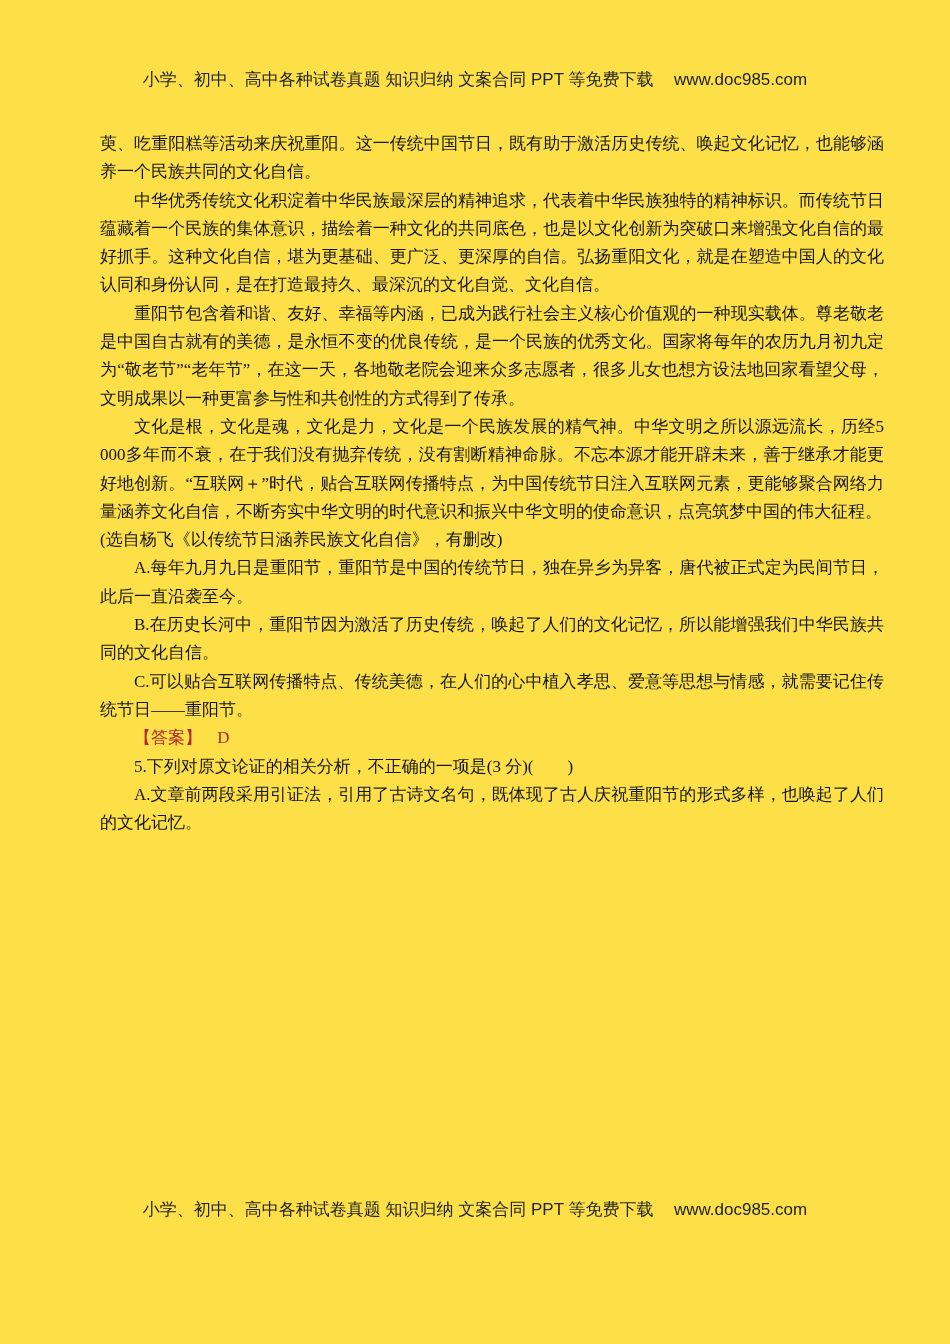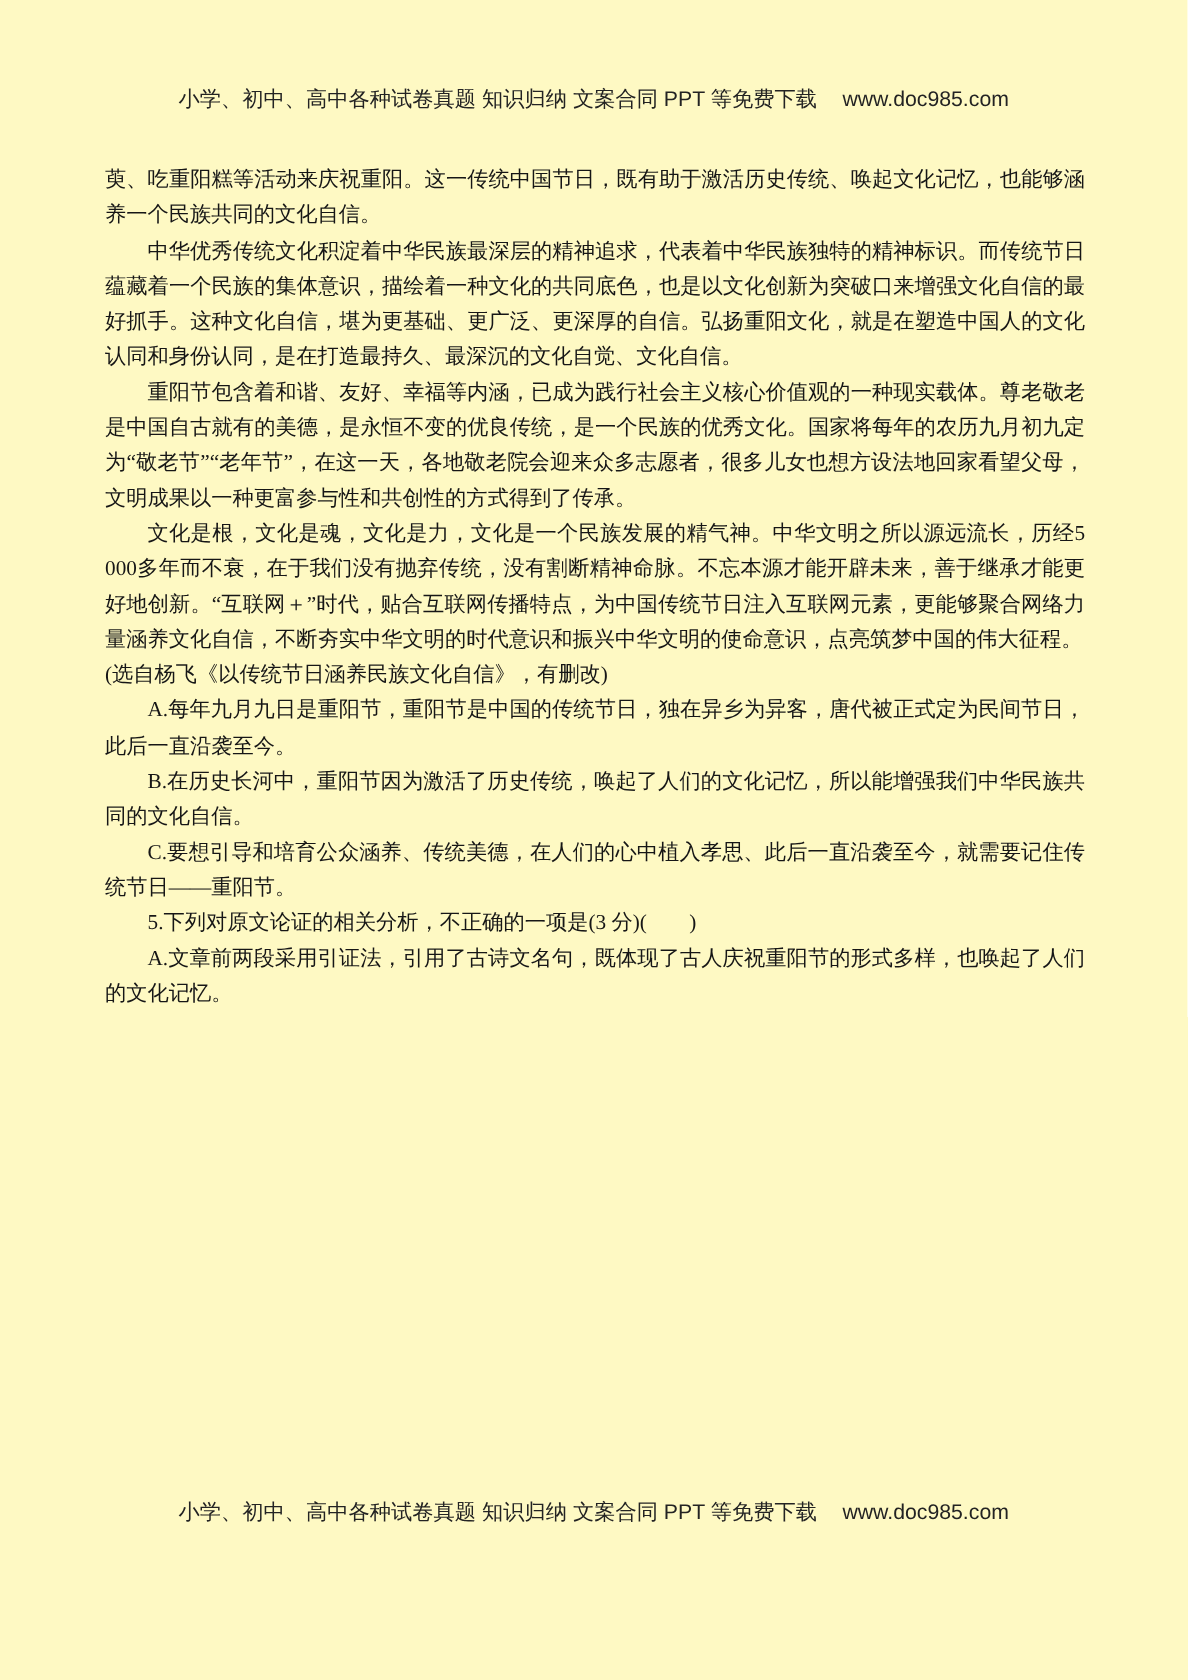--- a/index.html
+++ b/index.html
@@ -4,35 +4,35 @@
 <style>
   * { margin: 0; padding: 0; box-sizing: border-box; }
   html, body { background: #ffffff; }
   body {
     width: 950px; height: 1344px;
     font-family: "Liberation Serif", "DejaVu Serif", serif;
   }
   .page {
     position: relative;
     width: 950px; height: 1344px;
-    background: #fef9c3;
+    background: #fde047;
     overflow: hidden;
   }
   .page-header, .page-footer {
     position: absolute; left: 0; width: 100%;
     text-align: center;
     font-family: "Liberation Sans", "DejaVu Sans", sans-serif;
     font-size: 17px; color: #232323;
     white-space: nowrap;
   }
   .page-header { top: 68px; }
   .page-footer { top: 1198px; }
   .hgap { display: inline-block; width: 1.2em; }
   .content {
-    position: absolute; left: 84px; top: 130px; width: 784px;
+    position: absolute; left: 100px; top: 130px; width: 784px;
     font-family: "Liberation Serif", "DejaVu Serif", serif;
     font-size: 17px; line-height: 28.3px;
     color: #161616;
     text-align: justify;
     text-justify: inter-ideograph;
   }
   .content p { text-indent: 2em; }
   .content p.no-indent { text-indent: 0; }
   .content p.attribution { text-align: left; text-indent: 0; }
   .red { color: #b0282c; }
@@ -51,22 +51,23 @@
 
     <p class="no-indent">萸、吃重阳糕等活动来庆祝重阳。这一传统中国节日，既有助于激活历史传统、唤起文化记忆，也能够涵养一个民族共同的文化自信。</p>
     <p>中华优秀传统文化积淀着中华民族最深层的精神追求，代表着中华民族独特的精神标识。而传统节日蕴藏着一个民族的集体意识，描绘着一种文化的共同底色，也是以文化创新为突破口来增强文化自信的最好抓手。这种文化自信，堪为更基础、更广泛、更深厚的自信。弘扬重阳文化，就是在塑造中国人的文化认同和身份认同，是在打造最持久、最深沉的文化自觉、文化自信。</p>
     <p>重阳节包含着和谐、友好、幸福等内涵，已成为践行社会主义核心价值观的一种现实载体。尊老敬老是中国自古就有的美德，是永恒不变的优良传统，是一个民族的优秀文化。国家将每年的农历九月初九定为“敬老节”“老年节”，在这一天，各地敬老院会迎来众多志愿者，很多儿女也想方设法地回家看望父母，文明成果以一种更富参与性和共创性的方式得到了传承。</p>
     <p>文化是根，文化是魂，文化是力，文化是一个民族发展的精气神。中华文明之所以源远流长，历经5 000多年而不衰，在于我们没有抛弃传统，没有割断精神命脉。不忘本源才能开辟未来，善于继承才能更好地创新。“互联网＋”时代，贴合互联网传播特点，为中国传统节日注入互联网元素，更能够聚合网络力量涵养文化自信，不断夯实中华文明的时代意识和振兴中华文明的使命意识，点亮筑梦中国的伟大征程。</p>
 
     <p class="attribution">(选自杨飞《以传统节日涵养民族文化自信》，有删改)</p>
 
     <p>A.每年九月九日是重阳节，重阳节是中国的传统节日，独在异乡为异客，唐代被正式定为民间节日，此后一直沿袭至今。</p>
     <p>B.在历史长河中，重阳节因为激活了历史传统，唤起了人们的文化记忆，所以能增强我们中华民族共同的文化自信。</p>
-    <p>C.要想引导和培育公众涵养、传统美德，在人们的心中植入孝思、此后一直沿袭至今，就需要记住传统节日——重阳节。</p>
+    <p>C.可以贴合互联网传播特点、传统美德，在人们的心中植入孝思、爱意等思想与情感，就需要记住传统节日——重阳节。</p>
 
+    <p class="red"><span class="q-label">【答案】</span><span>D</span></p>
 
 
     <p>5.下列对原文论证的相关分析，不正确的一项是(3 分)(　　)</p>
     <p>A.文章前两段采用引证法，引用了古诗文名句，既体现了古人庆祝重阳节的形式多样，也唤起了人们的文化记忆。</p>
 
   </div>
 
   <div class="page-footer">
     <span>小学、初中、高中各种试卷真题 知识归纳 文案合同 PPT 等免费下载</span><span class="hgap"></span><span>www.doc985.com</span>
   </div>

